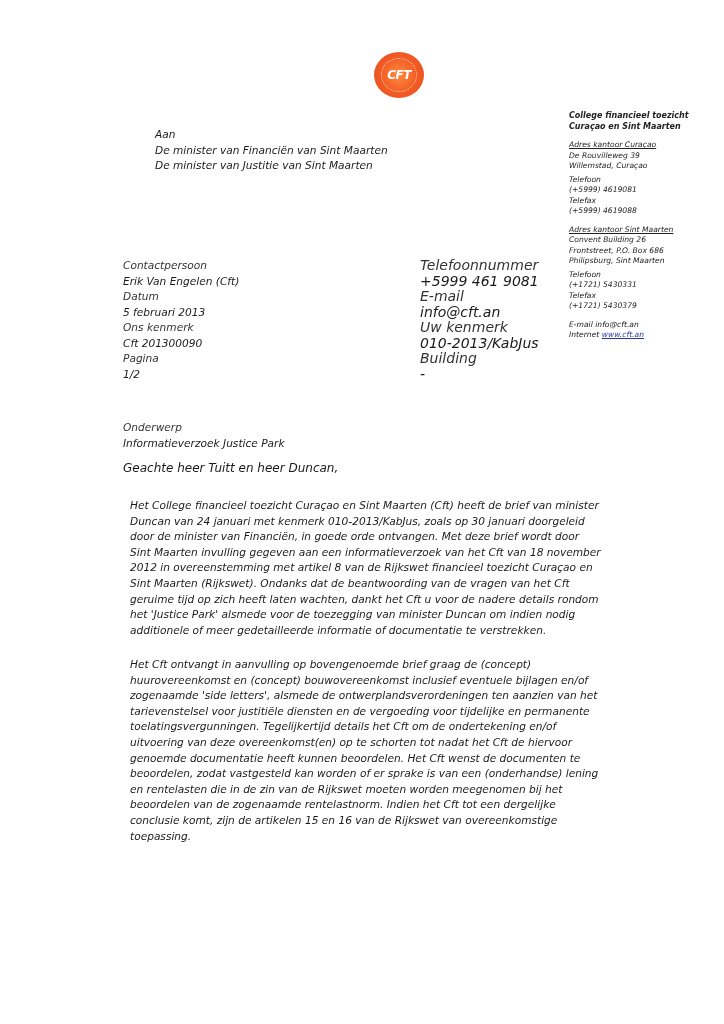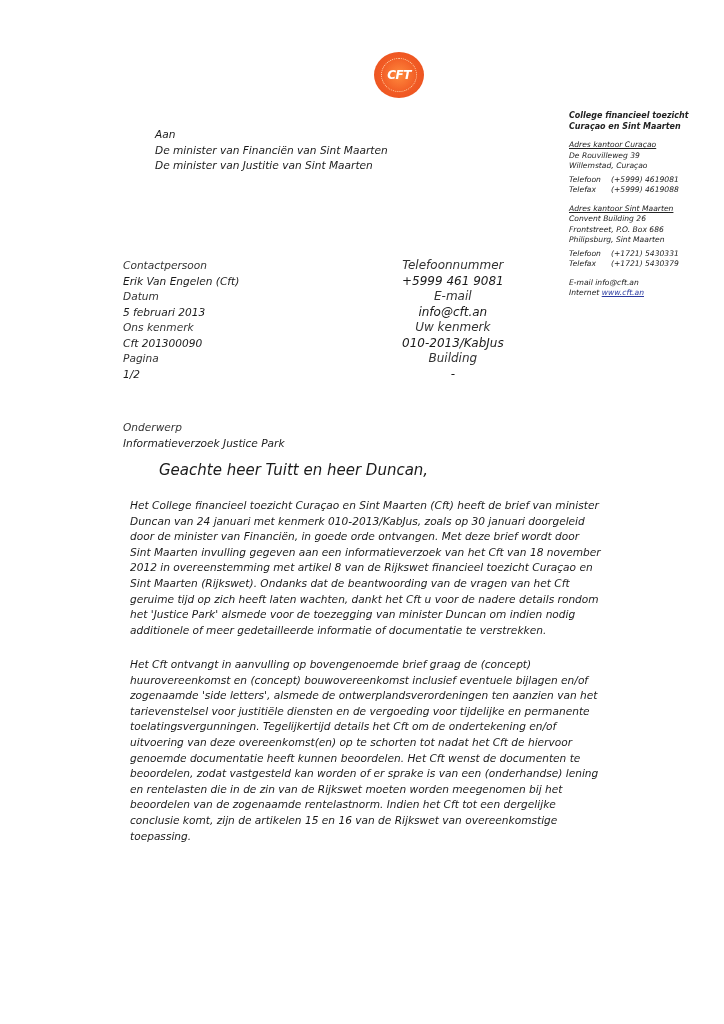--- a/index.html
+++ b/index.html
@@ -17,28 +17,28 @@
     width: 34px; height: 32px; border-radius: 50%;
     border: 1.5px dotted #ffd2a8;
     display: flex; align-items: center; justify-content: center;
     color: #fff; font-weight: bold; font-size: 12px; letter-spacing: -0.5px;
     font-family: "DejaVu Sans", sans-serif;
   }
   .sidebar { left: 569px; top: 110px; width: 150px; font-size: 7.6px; line-height: 10.5px; color: #222; }
   .sidebar .org { font-weight: bold; font-size: 8px; line-height: 11px; }
   .sidebar .u { text-decoration: underline; }
   .sidebar .gap { height: 8px; }
-  .sidebar .row { display: flex; }
+  .sidebar .row { display: flex; flex-direction: column; }
   .sidebar .row .lab { width: 42px; }
   .sidebar a { color: #2a3aa0; text-decoration: underline; }
   .addressee { left: 123px; top: 127px; font-size: 10.6px; line-height: 15.5px; margin-left: 32px; }
   .meta-left { left: 123px; top: 258px; font-size: 10.6px; line-height: 15.5px; }
-  .meta-right { left: 402px; top: 258px; font-size: 12px; line-height: 15.5px; text-align: center; }
+  .meta-right { left: 420px; top: 258px; font-size: 14px; line-height: 15.5px; }
   .subject { left: 123px; top: 420px; font-size: 10.6px; line-height: 15.5px; }
-  .salutation { left: 123px; top: 461px; font-size: 15px; margin-left: 36px; }
+  .salutation { left: 123px; top: 461px; font-size: 12px; }
   .para { left: 123px; width: 500px; font-size: 10.6px; line-height: 15.6px; margin: 7px; }
   .para span { display: block; white-space: nowrap; }
   .p1 { top: 491px; }
   .p2 { top: 650px; }
   .label { color: #333; }
 </style>
 </head>
 <body>
 
 <div class="abs logo">

